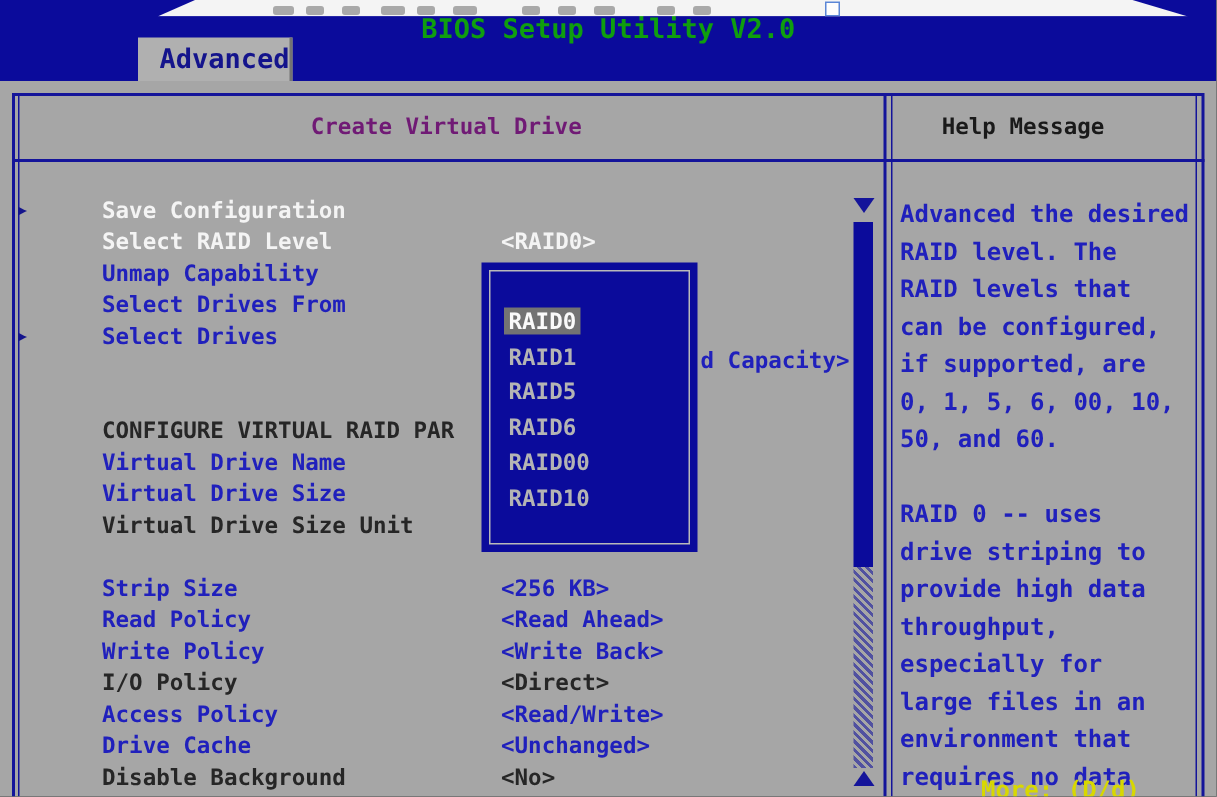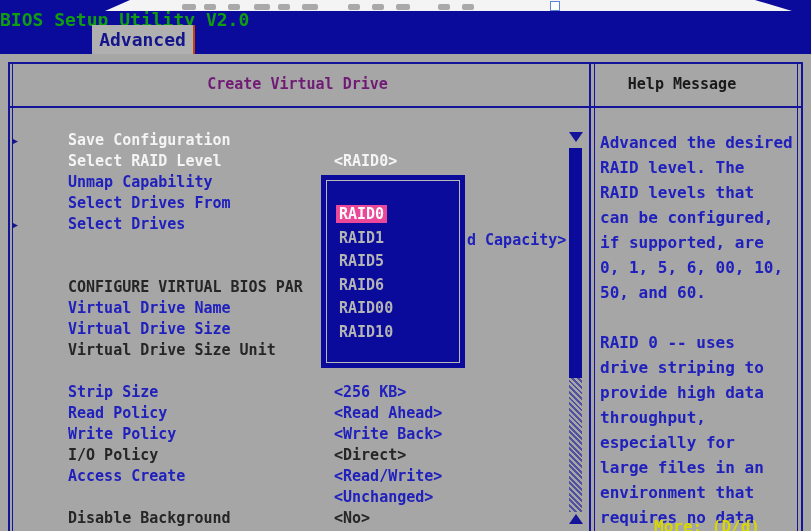--- a/index.html
+++ b/index.html
@@ -4,30 +4,30 @@
 <style>
   html,body{margin:0;padding:0;background:#555;}
   .screen{
     position:relative;width:811px;height:531px;overflow:hidden;
     background:#a6a6a6;
     font-family:"DejaVu Sans Mono","Liberation Mono",monospace;
     font-weight:bold;
   }
   
   .banner{position:absolute;left:0;top:0;width:811px;height:54px;background:#0b0b9b;}
-  .bios-title{position:absolute;left:0;top:9px;width:100%;
+  .bios-title{position:absolute;left:0;top:9px;width:100%;text-align:center;
     font-size:18px;color:#0f9e0f;letter-spacing:0;}
   .vnc-toolbar{position:absolute;left:104px;top:0;width:690px;height:11px;background:#f4f4f4;
     clip-path:polygon(26px 0,651px 0,688px 11px,1px 11px);}
   .tb-btn{position:absolute;top:4px;height:6px;background:#a9a9a9;border-radius:2px;}
   .tb-check{position:absolute;top:1px;width:8px;height:8px;background:#fdfdfd;border:1px solid #5b86d6;}
   
   .tab{position:absolute;left:92px;top:25px;width:101px;height:29px;background:#b0b0b0;
-    color:#14148c;font-size:18px;line-height:29px;text-align:center;
-    border-right:2px solid #c2410c;}
+    color:#14148c;font-size:18px;line-height:29px;text-align:right;
+    border-right:2px solid #737373;}
   
   .panel{position:absolute;left:8px;top:62px;width:795px;height:478px;
     border:2px solid #14149a;box-sizing:border-box;}
   .inner-line-left{position:absolute;left:12px;top:64px;width:1px;height:467px;background:#14149a;}
   .inner-line-right{position:absolute;left:797px;top:64px;width:1px;height:467px;background:#14149a;}
   .header-sep{position:absolute;left:8px;top:106px;width:795px;height:2px;background:#14149a;}
   .divider{position:absolute;left:589px;top:62px;width:6px;height:469px;box-sizing:border-box;
     border-left:2px solid #14149a;border-right:1px solid #14149a;}
   .panel-title-left{position:absolute;left:10px;top:62px;width:575px;height:44px;
     line-height:44px;text-align:center;color:#701a75;font-size:15px;}
@@ -43,21 +43,21 @@
   .highlight{color:#f4f4f4;}
   .normal{color:#2020bc;}
   .dim{color:#262626;}
   
   .dropdown{position:absolute;left:321px;top:175px;width:144px;height:193px;
     background:#0b0b9b;z-index:5;}
   .dropdown .inner{position:absolute;left:5px;top:5px;right:5px;bottom:5px;
     border:1px solid #b9b9b9;}
   #raid-options{position:absolute;left:18px;top:28px;}
   .opt{height:23.5px;line-height:23.5px;font-size:15px;color:#b4b4b4;white-space:nowrap;}
-  .opt.sel span{background:#ec4899;color:#fafafa;padding:0 3px;margin-left:-3px;}
+  .opt.sel span{background:#737373;color:#fafafa;padding:0 3px;margin-left:-3px;}
   
   .sb-tri-down{position:absolute;left:569px;top:132px;width:0;height:0;
     border-left:7px solid transparent;border-right:7px solid transparent;
     border-top:10px solid #14149a;}
   .sb-thumb{position:absolute;left:569px;top:148px;width:13px;height:230px;background:#0b0b9b;}
   .sb-track{position:absolute;left:569px;top:378px;width:13px;height:134px;
     background:repeating-linear-gradient(45deg,rgba(11,11,155,.55) 0 2px,rgba(11,11,155,0) 2px 4px);}
   .sb-tri-up{position:absolute;left:569px;top:514px;width:0;height:0;
     border-left:7px solid transparent;border-right:7px solid transparent;
     border-bottom:10px solid #14149a;}
@@ -116,21 +116,21 @@
         <span class="mlabel">Select Drives From</span>
         <span class="mvalue frag">d Capacity&gt;</span>
       </div>
       <div class="mrow normal">
         <span class="arrow">▶</span>
         <span class="mlabel">Select Drives</span>
       </div>
       <div class="mrow spacer"></div>
       <div class="mrow spacer"></div>
       <div class="mrow dim">
-        <span class="mlabel">CONFIGURE VIRTUAL BIOS PAR</span>
+        <span class="mlabel">CONFIGURE VIRTUAL RAID PAR</span>
       </div>
       <div class="mrow normal">
         <span class="mlabel">Virtual Drive Name</span>
       </div>
       <div class="mrow normal">
         <span class="mlabel">Virtual Drive Size</span>
       </div>
       <div class="mrow dim">
         <span class="mlabel">Virtual Drive Size Unit</span>
       </div>
@@ -145,24 +145,25 @@
       </div>
       <div class="mrow normal">
         <span class="mlabel">Write Policy</span>
         <span class="mvalue">&lt;Write Back&gt;</span>
       </div>
       <div class="mrow dim">
         <span class="mlabel">I/O Policy</span>
         <span class="mvalue">&lt;Direct&gt;</span>
       </div>
       <div class="mrow normal">
-        <span class="mlabel">Access Create</span>
+        <span class="mlabel">Access Policy</span>
         <span class="mvalue">&lt;Read/Write&gt;</span>
       </div>
       <div class="mrow normal">
+        <span class="mlabel">Drive Cache</span>
         <span class="mvalue">&lt;Unchanged&gt;</span>
       </div>
       <div class="mrow dim">
         <span class="mlabel">Disable Background</span>
         <span class="mvalue">&lt;No&gt;</span>
       </div>
     </div>
 
   <div class="sb-tri-down"></div>
   <div class="sb-thumb"></div>

